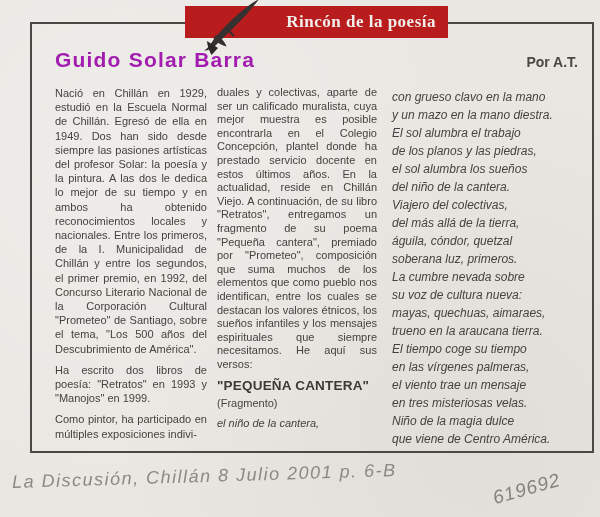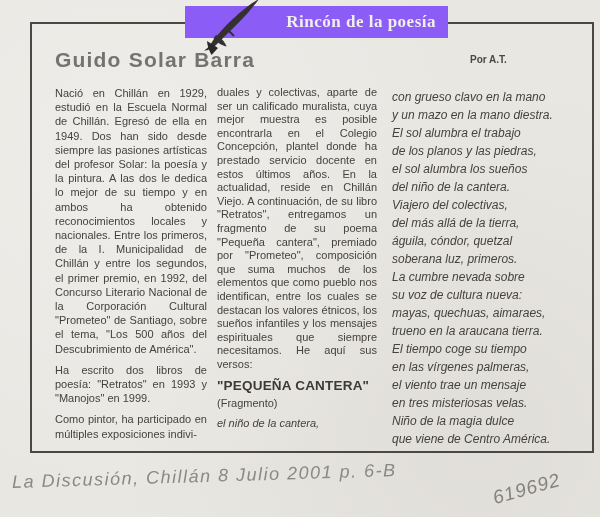--- a/index.html
+++ b/index.html
@@ -17,41 +17,41 @@
       radial-gradient(circle at 20% 30%, rgba(255,255,255,.25), transparent 60%),
       radial-gradient(circle at 80% 85%, rgba(120,115,108,.08), transparent 55%),
       #e9e7e2;
   }
   .article-box {
     position:absolute; left:30px; top:22px; width:560px; height:427px;
     border:2px solid #4a4744;
   }
   .banner {
     position:absolute; left:185px; top:6px; width:263px; height:32px;
-    background:#8b5cf6;
+    background:#b91c1c;
     display:flex; align-items:center; justify-content:flex-end;
     padding-right:12px; box-sizing:border-box;
     z-index:3;
   }
   .banner-title {
     font-family:"Liberation Serif", serif;
     font-weight:bold; font-size:17px; color:#f1efeb;
     letter-spacing:.5px; white-space:nowrap;
   }
   .quill {
     position:absolute; left:196px; top:-2px; width:70px; height:58px; z-index:4;
   }
   .headline {
     position:absolute; left:55px; top:48px;
     font-weight:bold; font-size:21px; letter-spacing:1.2px;
-    color:#737373; z-index:2; white-space:nowrap;
+    color:#a21caf; z-index:2; white-space:nowrap;
   }
   .byline {
     position:absolute; left:470px; top:54px; width:108px;
-    font-weight:bold; font-size:10px; color:#4a4744;
+    text-align:right; font-weight:bold; font-size:14px; color:#4a4744;
     z-index:2;
   }
   .col { position:absolute; font-size:11px; z-index:2; }
   .col1 { left:55px;  top:86px; width:152px; line-height:14.2px; text-align:justify; }
   .col1 .para { margin:0 0 7px 0; }
   .col2 { left:217px; top:86px; width:160px; line-height:13.6px; }
   .col2 .lead { text-align:justify; }
   .poem-title { font-weight:bold; font-size:13.5px; letter-spacing:.2px; margin-top:8px; color:#3c3936; }
   .fragment-label { margin-top:4px; font-size:11px; }
   .poem2 { margin-top:4px; }

